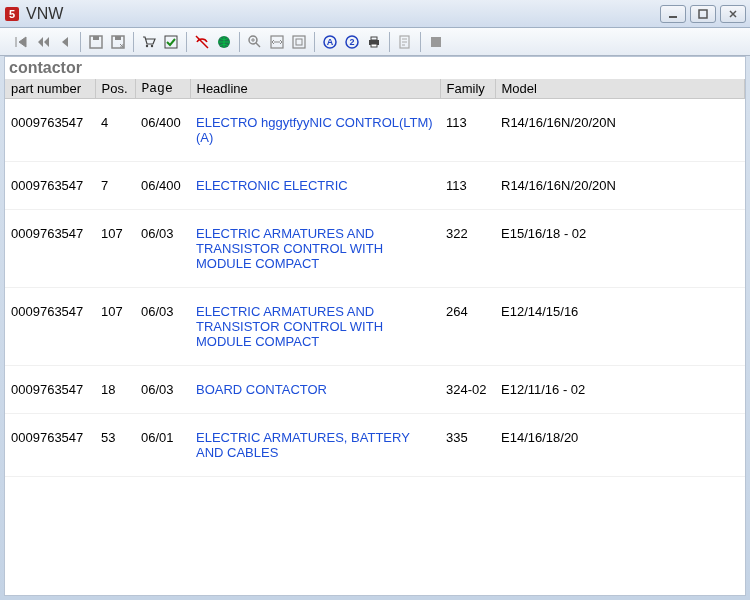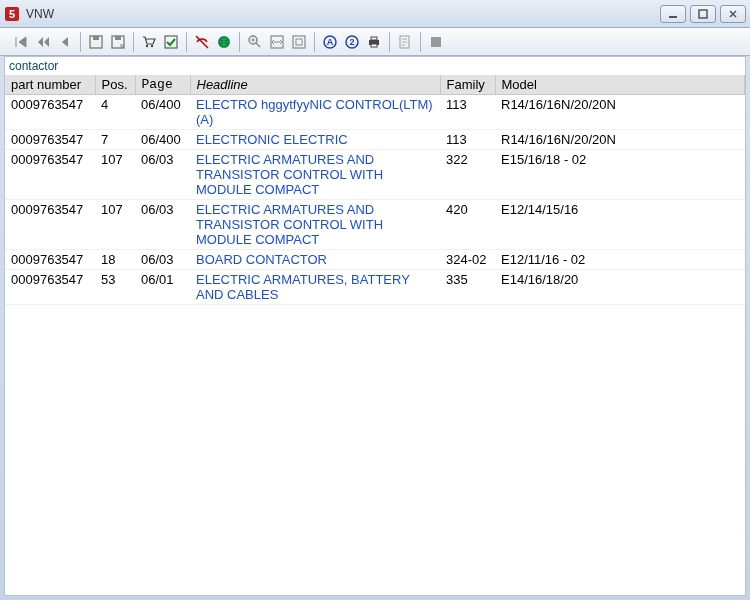--- a/index.html
+++ b/index.html
@@ -17,21 +17,21 @@
   border-bottom: 1px solid #a0b0c4;
   display: flex;
   align-items: center;
   padding: 0 4px;
 }
 .titlebar .app-icon {
   width: 16px; height: 16px;
   margin-right: 6px;
   display: inline-flex; align-items: center; justify-content: center;
 }
-.titlebar .title { flex: 1; font-size: 12px; color: #333; }
+.titlebar .title { flex: 1; font-size: 16px; color: #333; }
 .win-controls { display: flex; gap: 4px; }
 .win-btn {
   width: 26px; height: 18px;
   background: linear-gradient(to bottom, #f4f6fa, #dbe3ee);
   border: 1px solid #8a9bb0;
   border-radius: 3px;
   display: flex; align-items: center; justify-content: center;
   font-size: 10px; color: #555;
   cursor: pointer;
 }
@@ -57,51 +57,51 @@
 }
 .tb-btn svg { width: 16px; height: 16px; }
 .content {
   background: #fff;
   margin: 0 4px 4px 4px;
   border: 1px solid #b8c4d4;
   height: calc(600px - 28px - 28px - 4px);
   overflow: auto;
 }
 .search-term {
-  color: #0c4a6e;
-  font-weight: normal;
-  font-size: 12px;
+  color: #737373;
+  font-weight: bold;
+  font-size: 16px;
   padding: 2px 4px;
   display: block;
 }
 table {
   border-collapse: collapse;
   width: 100%;
   font-size: 13px;
 }
 th {
   background: #e2e2e2;
   text-align: left;
   font-weight: normal;
   padding: 2px 6px;
   border-right: 1px solid #c8c8c8;
   border-bottom: 1px solid #c8c8c8;
   color: #000;
 }
 td {
-  padding: 2px 6px;
+  padding: 16px 6px;
   vertical-align: top;
   border-bottom: 1px solid #f0f0f0;
   color: #000;
 }
 td.link { color: #1d4ed8; cursor: pointer; }
 .col-part { width: 90px; margin-left: 31px; }
 .col-pos { width: 40px; }
 .col-page { width: 55px; font-family: Liberation Mono, monospace; }
-.col-headline { width: 250px; font-style: italic; }
+.col-headline { width: 250px; }
 .col-family { width: 55px; }
 .col-model { }
 </style>
 </head>
 <body>
 
 <div class="titlebar">
   <span class="app-icon">
     <svg viewBox="0 0 16 16">
         <rect x="1" y="1" width="14" height="14" rx="2" fill="#c02020"></rect>
@@ -276,21 +276,21 @@
           <td>06/03</td>
           <td class="link">ELECTRIC ARMATURES AND TRANSISTOR CONTROL WITH MODULE COMPACT</td>
           <td>322</td>
           <td>E15/16/18 - 02</td>
         </tr>
         <tr>
           <td>0009763547</td>
           <td>107</td>
           <td>06/03</td>
           <td class="link">ELECTRIC ARMATURES AND TRANSISTOR CONTROL WITH MODULE COMPACT</td>
-          <td>420</td>
+          <td>264</td>
           <td>E12/14/15/16</td>
         </tr>
         <tr>
           <td>0009763547</td>
           <td>18</td>
           <td>06/03</td>
           <td class="link">BOARD CONTACTOR</td>
           <td>324-02</td>
           <td>E12/11/16 - 02</td>
         </tr>

